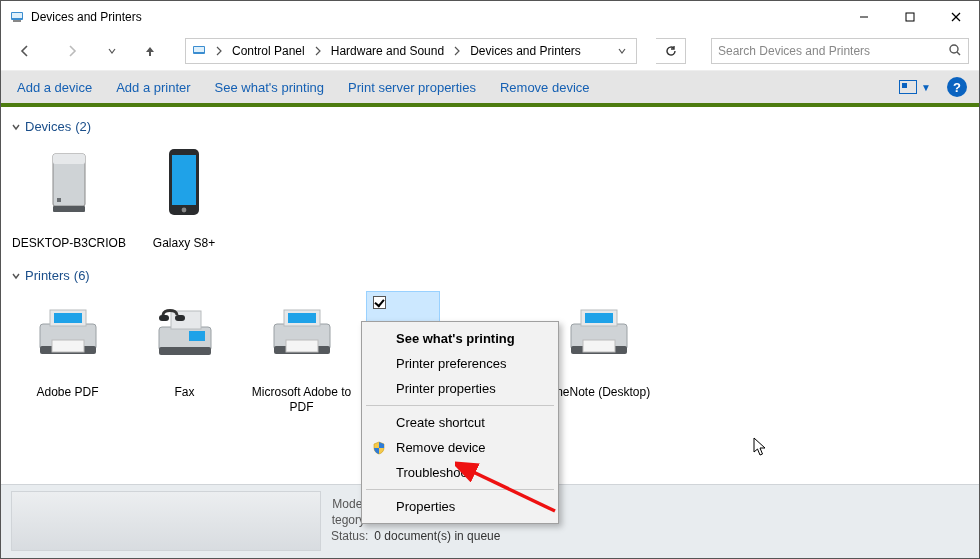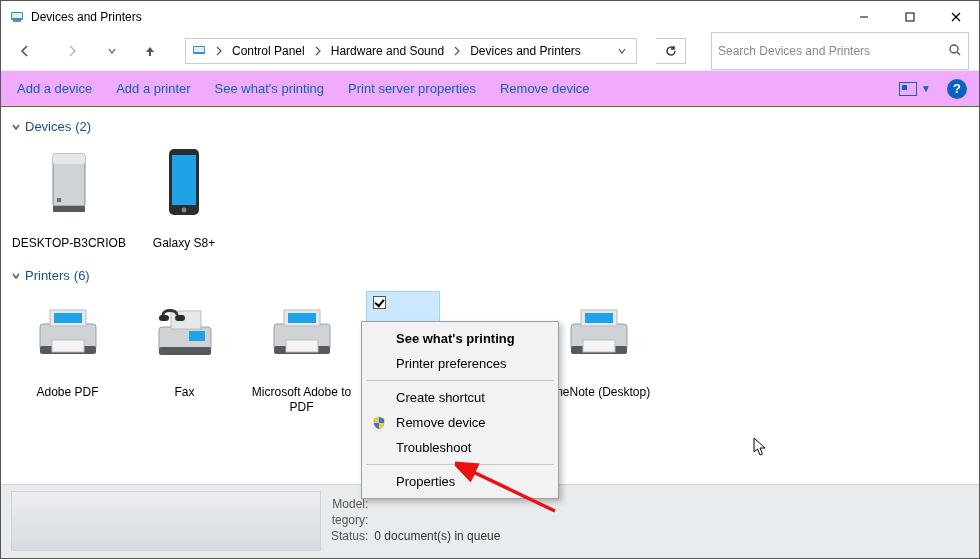--- a/index.html
+++ b/index.html
@@ -50,36 +50,36 @@
     gap:0;
     background:#fff;
   }
   .addr-icon { width:18px; display:flex; align-items:center; justify-content:center; margin-right:4px;}
   .crumb { display:flex; align-items:center; height:100%; padding:0 6px; font-size:12px; cursor:default;}
   .crumb-sep { width:14px; display:flex; align-items:center; justify-content:center; color:#555; }
   .addr-tail { margin-left:auto; display:flex; align-items:center; }
   .addr-drop { width:20px; display:flex; align-items:center; justify-content:center; color:#555; }
   .refresh-box { width:30px; height:26px; border:1px solid #ccc; border-left:none; display:flex; align-items:center; justify-content:center; color:#333; }
   .search-box {
-    width:258px; height:38px; border:1px solid #ccc; margin-left:6px;
+    width:258px; height:26px; border:1px solid #ccc; margin-left:6px;
     display:flex; align-items:center; padding:0 6px; color:#777;
     justify-content:space-between;
     text-align:right;
   }
   .search-box .ph { color:#888; font-size:12px; }
   .search-box .mag { color:#555; }
 
   
   .toolbar {
     height: 37px;
     border-top:1px solid #eee;
-    border-bottom:1px solid #4d7c0f;
+    border-bottom:4px solid #4d7c0f;
     display:flex; align-items:center;
     padding:16px 4px;
-    background:#f0abfc;
+    background:#e5e5e5;
   }
   .tool-link { color:#1560b3; padding:6px 12px; font-size:13px; cursor:default;}
   .tool-spacer { flex:1; }
   .view-ctrl { display:flex; align-items:center; gap:4px; padding:0 8px; }
   .view-ctrl .sq { width:18px; height:14px; border:1px solid #0a63c0; display:block; position:relative;}
   .view-ctrl .sq::after { content:""; position:absolute; left:2px; top:2px; width:5px; height:5px; background:#0a63c0;}
   .view-ctrl .dd { color:#0a63c0; font-size:10px; }
   .help { width:20px; height:20px; border-radius:50%; background:#0a63c0; color:#fff; display:flex; align-items:center; justify-content:center; font-weight:bold; font-size:13px; margin:0 8px;}
 
   
@@ -416,20 +416,21 @@
     <span class="k">tegory:</span>
       <span></span>
     <span class="k">Status:</span>
     <span>0 document(s) in queue</span>
   </div>
 </div>
 
 <div class="context-menu">
   <div class="cm-item bold">See what's printing</div>
   <div class="cm-item">Printer preferences</div>
+  <div class="cm-item">Printer properties</div>
   <div class="cm-sep"></div>
   <div class="cm-item">Create shortcut</div>
   <div class="cm-item">
     <span class="cm-shield">
       <svg width="14" height="14" viewBox="0 0 14 14">
         <path d="M7 1 L12 3 V7 C12 10 9.5 12.5 7 13 C4.5 12.5 2 10 2 7 V3 Z" fill="#f5c94a" stroke="#c99a1a" stroke-width="0.6"></path>
         <path d="M7 1 L12 3 V7 L7 7 Z" fill="#2e7cd6"></path>
         <path d="M7 7 L2 7 V3 L7 1 Z" fill="#2e7cd6" opacity="0"></path>
         <path d="M7 7 L7 13 C4.5 12.5 2 10 2 7 Z" fill="#2e7cd6"></path>
       </svg>

